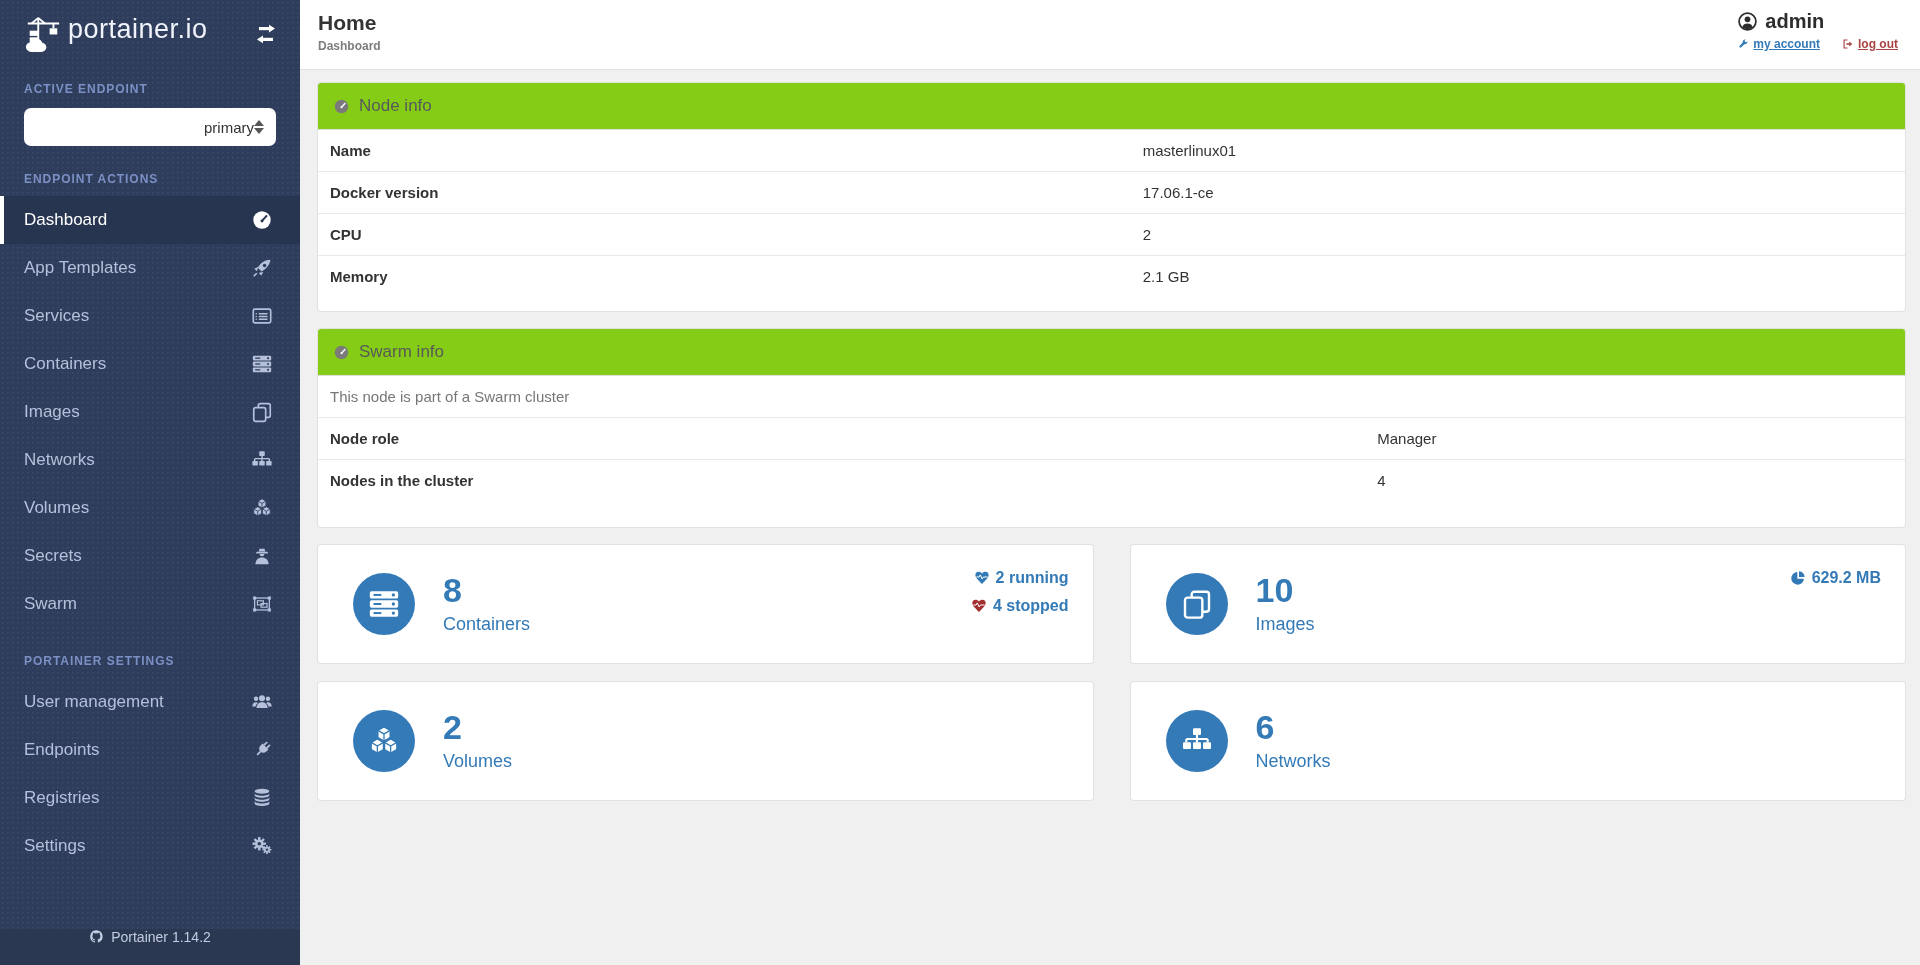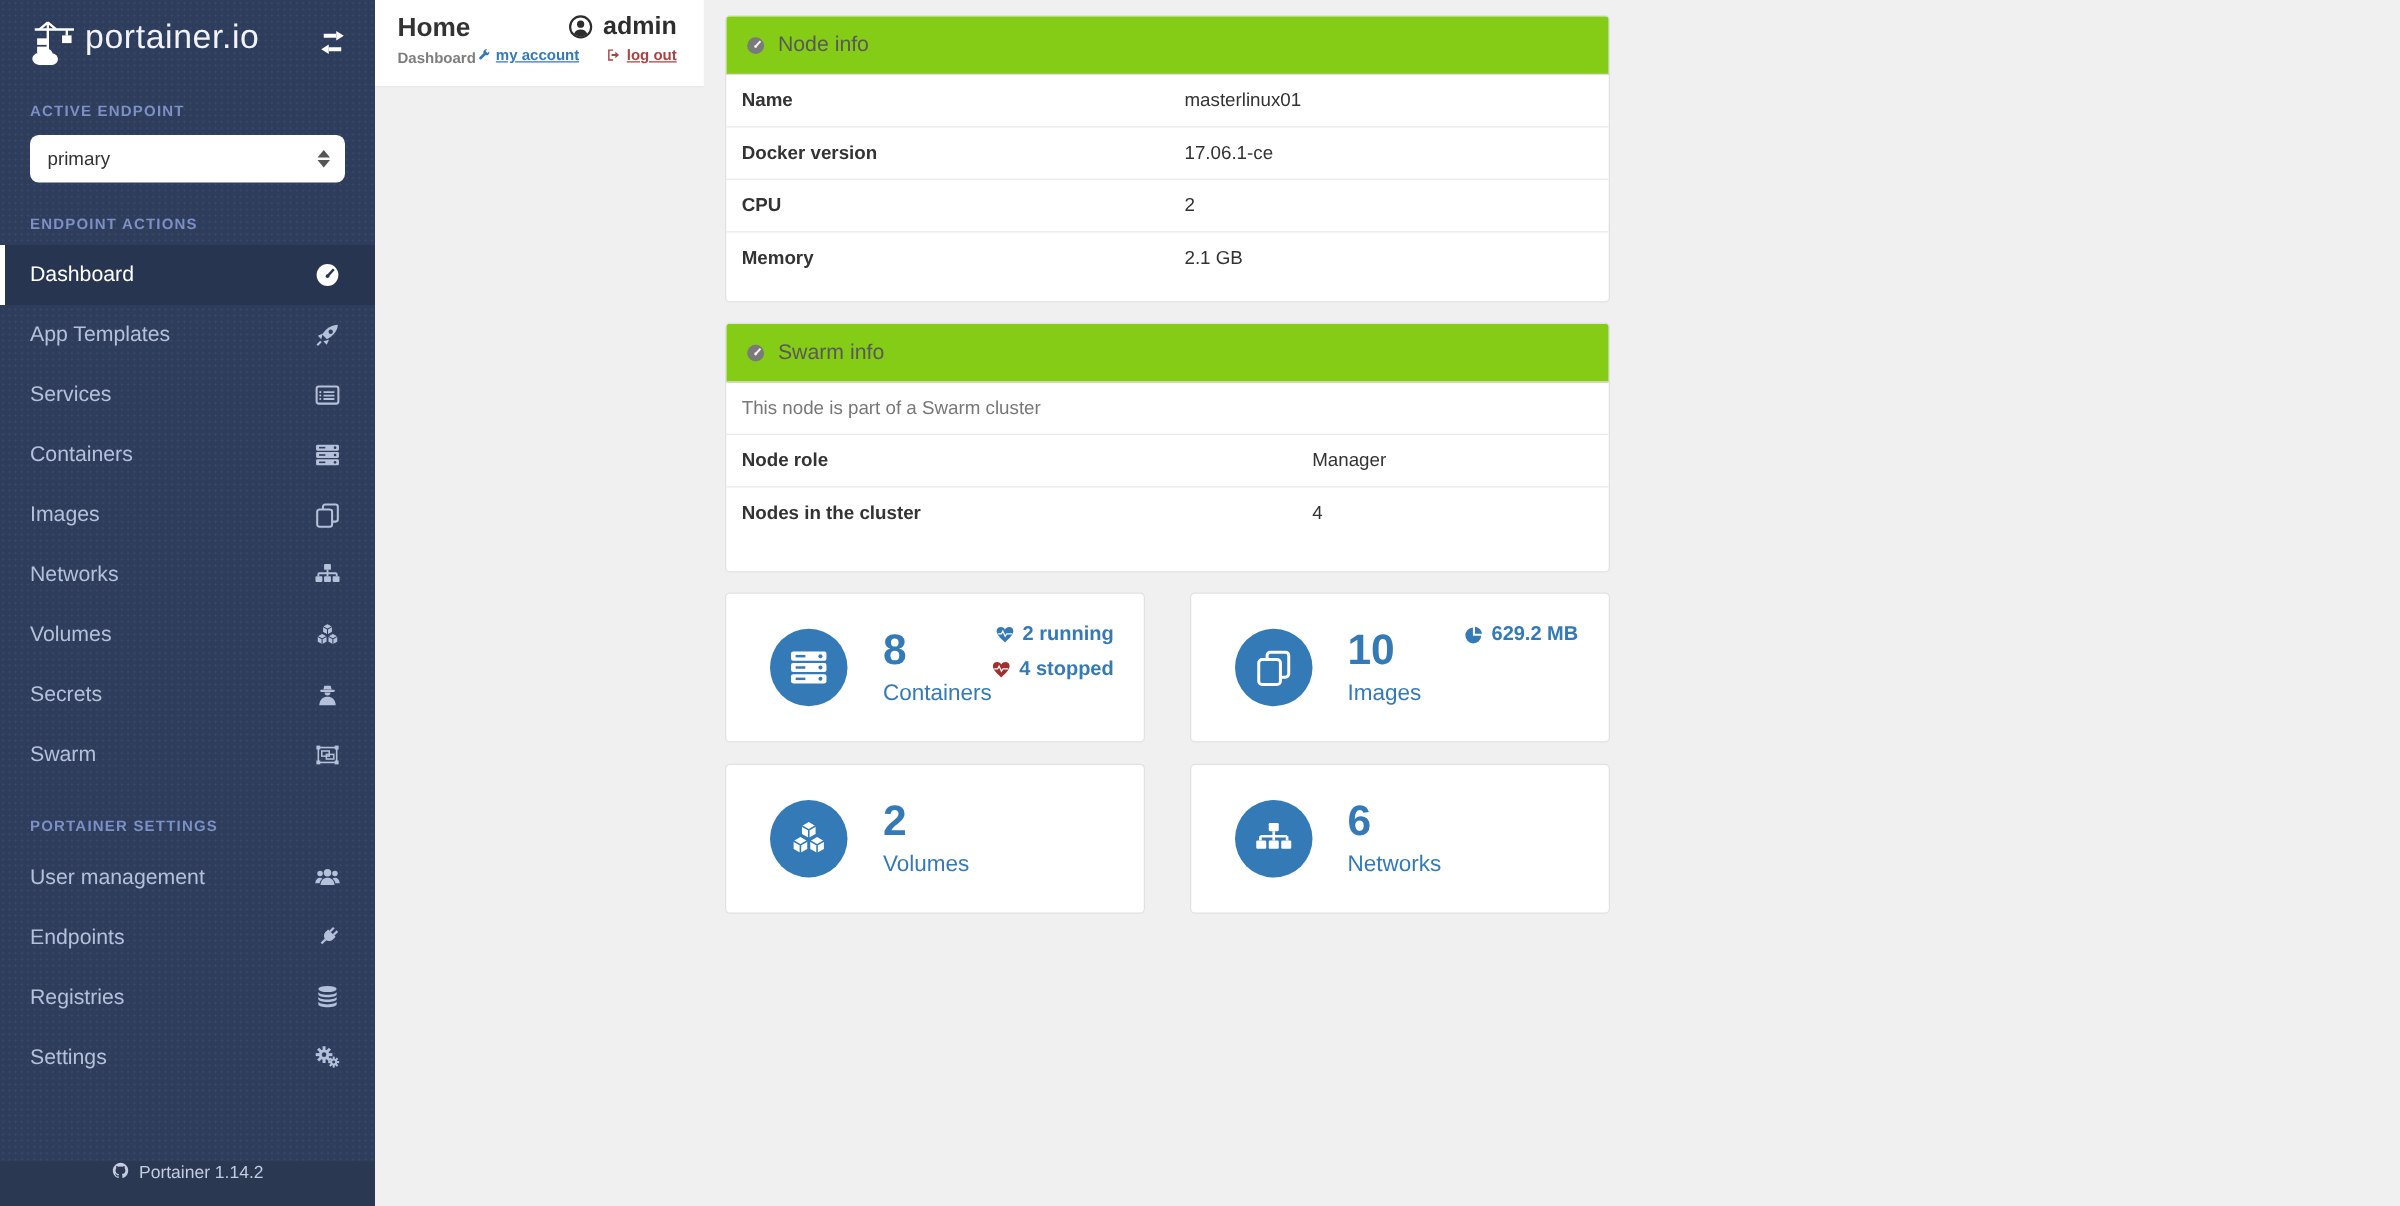--- a/index.html
+++ b/index.html
@@ -15,21 +15,21 @@
     background-size:5px 5px;
     color:#b5c0da;
   }
   .sidebar-header { display:flex; align-items:center; justify-content:space-between; padding:14px 22px 14px 24px; height:68px; }
   .logo { display:flex; gap:6px; color:#eef1f9; text-decoration:none; cursor:pointer; }
   .logo-text { font-size:27px; font-weight:400; letter-spacing:0.5px; color:#f0f3fa; }
   .sidebar-toggle { cursor:pointer; color:#ffffff; display:flex; align-items:center; }
   .section-label { font-size:12px; font-weight:700; letter-spacing:0.08em; color:#7b90c4; padding:0 24px; margin-top:26px; text-transform:uppercase; }
   .endpoint-select {
     margin:12px 24px 0 24px; background:#ffffff; color:#333;
-    border-radius:7px; height:38px; display:flex; align-items:center; justify-content:space-between;
+    border-radius:7px; height:38px; display:flex; align-items:center; justify-content:flex-end;
     padding:0 12px 0 14px; font-size:15px; cursor:pointer;
   }
   .select-arrows { display:flex; flex-direction:column; gap:2px; }
   .select-arrows i { display:block; width:0; height:0; border-left:5px solid transparent; border-right:5px solid transparent; }
   .select-arrows .up { border-bottom:6px solid #555; }
   .select-arrows .down { border-top:6px solid #555; }
   nav.menu { margin-top:10px; }
   .menu-item {
     display:flex; align-items:center; height:48px; padding:0 26px 0 24px;
     color:#b5c0da; font-size:17px; font-weight:500; cursor:pointer; text-decoration:none;
@@ -41,29 +41,29 @@
     background:#283551; color:#ffffff; border-left:4px solid #ffffff; padding-left:20px;
     --icon-bg:#283551;
   }
   .sidebar-footer {
     position:absolute; bottom:0; left:0; width:100%; height:36px;
     background:#2b3852; display:flex; align-items:flex-start; justify-content:center; gap:7px;
     color:#c3cce1; font-size:14px; font-weight:500; cursor:pointer;
   }
 
   
-  main { flex:1; display:flex; flex-direction:row; height:965px; background:#f0f0f0; }
+  main { flex:1; display:flex; flex-direction:column; height:965px; background:#f0f0f0; }
   .page-header {
     background:#ffffff; height:70px; padding:10px 22px 0 18px;
     display:flex; justify-content:space-between; border-bottom:1px solid #e2e2e2;
   }
   .page-title { font-size:21px; font-weight:700; color:#333333; line-height:26px; }
   .breadcrumb { font-size:12px; font-weight:700; color:#7d7d7d; margin-top:3px; cursor:pointer; }
   .user-box { text-align:right; }
-  .user-row { display:flex; align-items:center; justify-content:flex-end; gap:7px; color:#2d2d2d; font-size:20px; font-weight:700; }
+  .user-row { display:flex; align-items:center; justify-content:flex-start; gap:7px; color:#2d2d2d; font-size:20px; font-weight:700; }
   .links-row { display:flex; justify-content:flex-end; gap:22px; margin-top:4px; font-size:12px; font-weight:700; }
   .links-row a { display:flex; align-items:center; gap:4px; cursor:pointer; }
   .link-account { color:#337ab7; }
   .link-account span { text-decoration:underline; }
   .link-logout { color:#a94442; }
   .link-logout span { text-decoration:underline; }
 
   .content { padding:13px 15px 0 18px; }
 
   .panel { background:#ffffff; border-radius:3px; box-shadow:0 0 0 1px rgba(0,0,0,0.06); margin-bottom:18px; overflow:hidden; }

